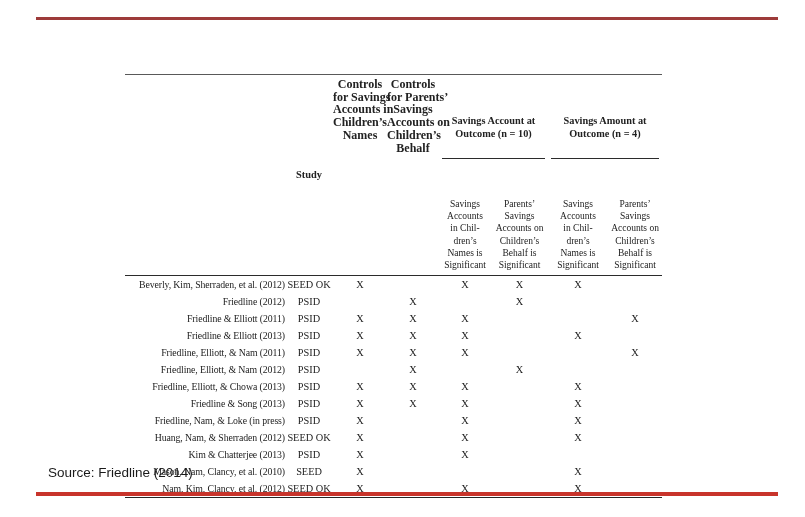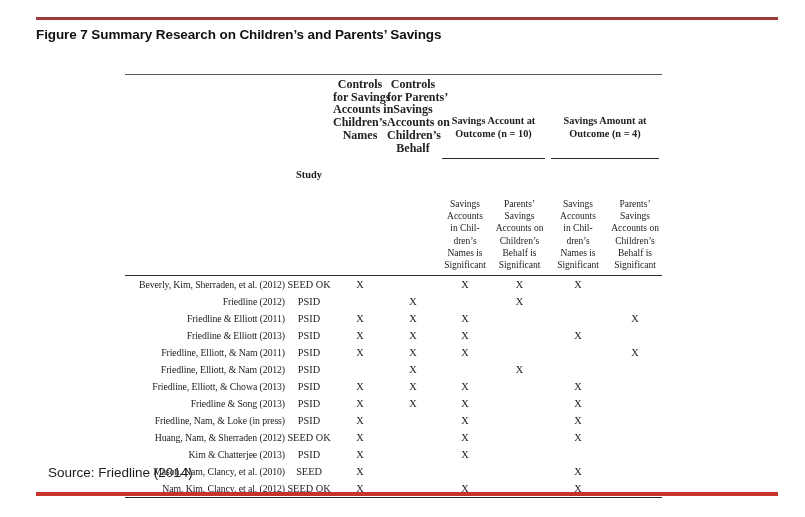--- a/index.html
+++ b/index.html
@@ -28,21 +28,20 @@
           font-size:13.5px;color:#1a1a1a;}
   .bottom-rule{position:absolute;left:36px;top:492px;width:742px;height:4px;}
 </style>
 </head>
 <body>
 
 <div class="page">
 
   <div class="top-rule" style="background: rgb(157, 59, 58);"></div>
 
-  <h1 class="title">Figure 7 Summary Research on Children’s and Parents’ Savings</h1>
 
   <div class="table-wrap">
     <table>
       <colgroup>
         <col style="width:160px">
           <col style="width:48px">
         <col style="width:54px">
           <col style="width:52px">
         <col style="width:52px">
           <col style="width:57px">

